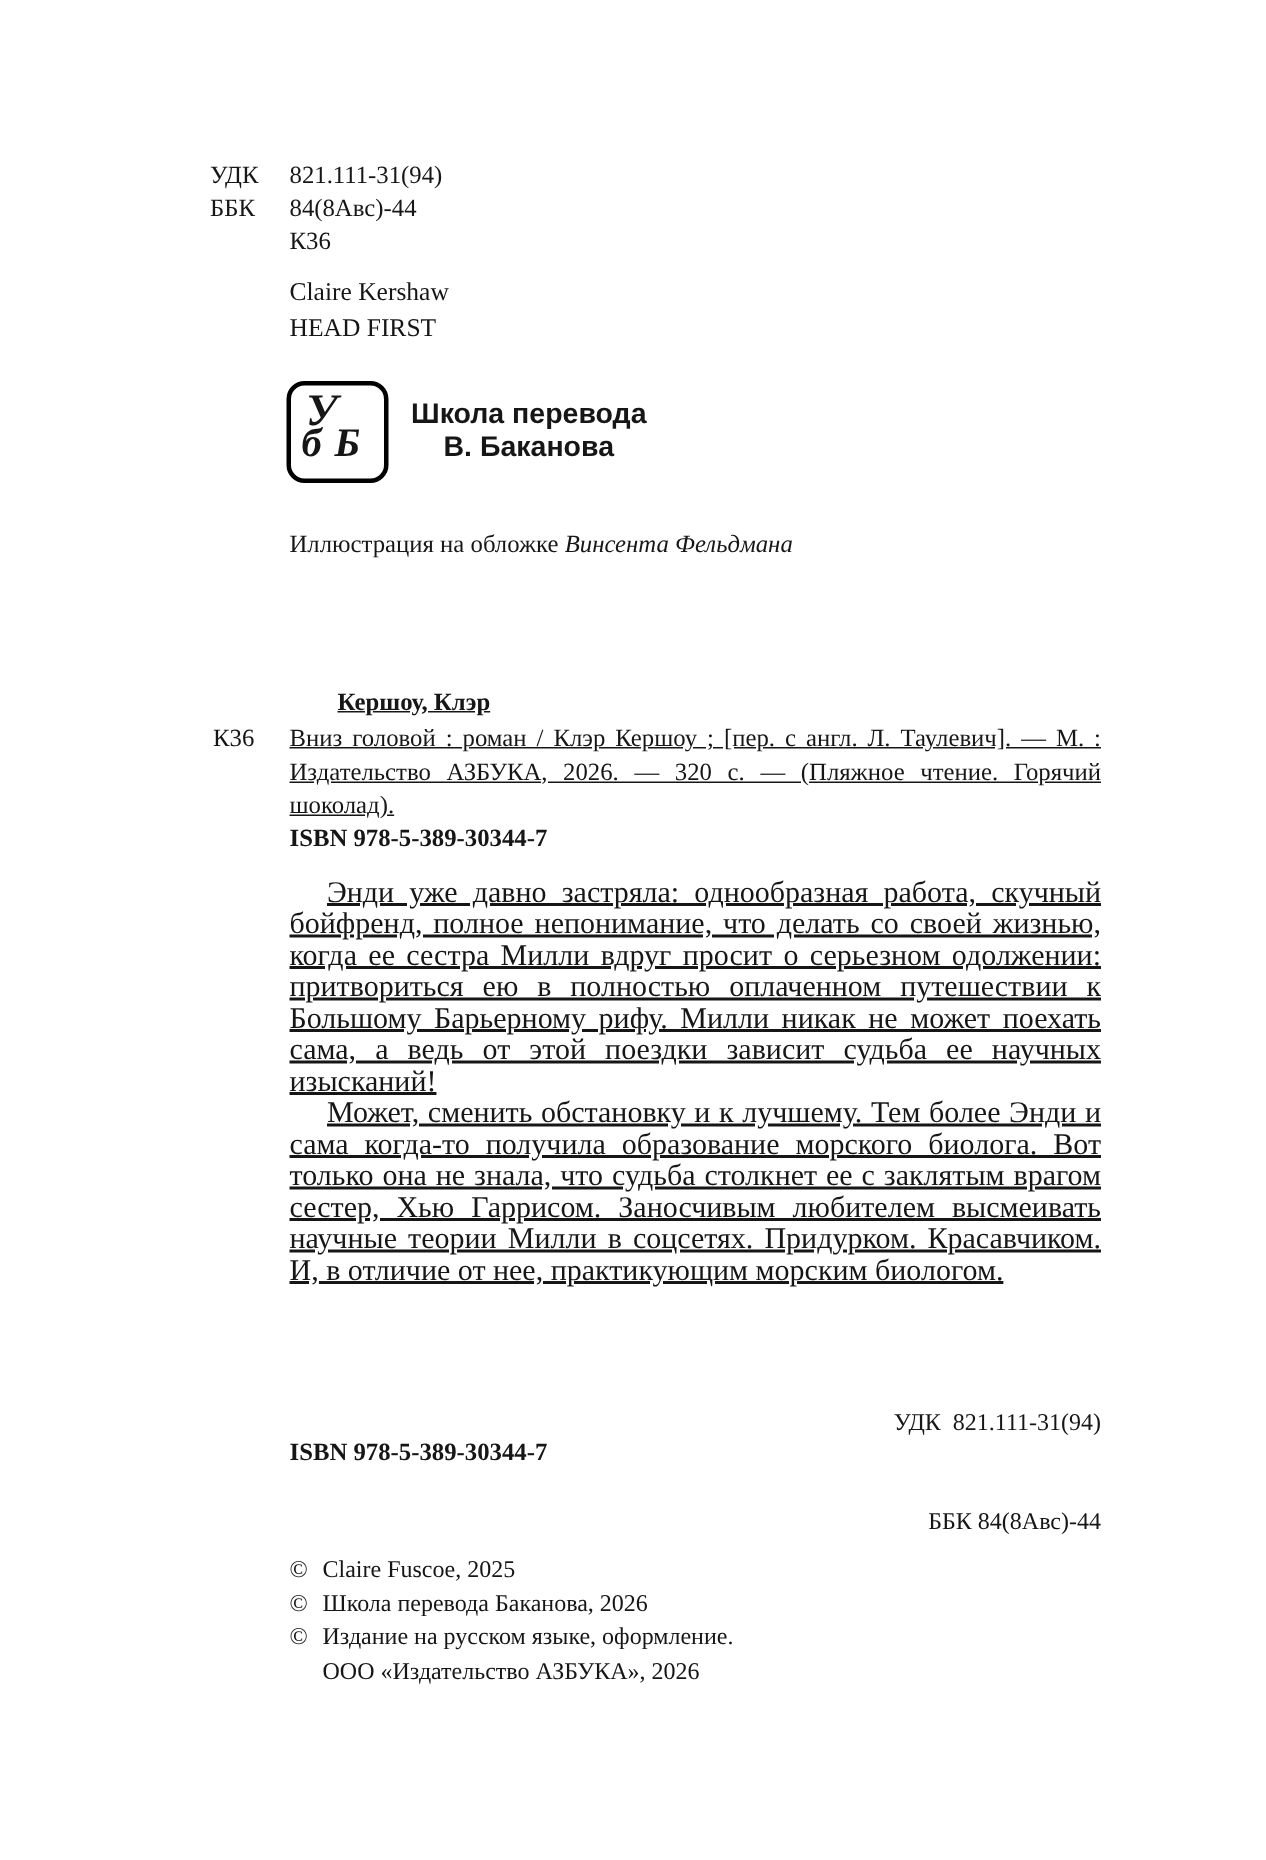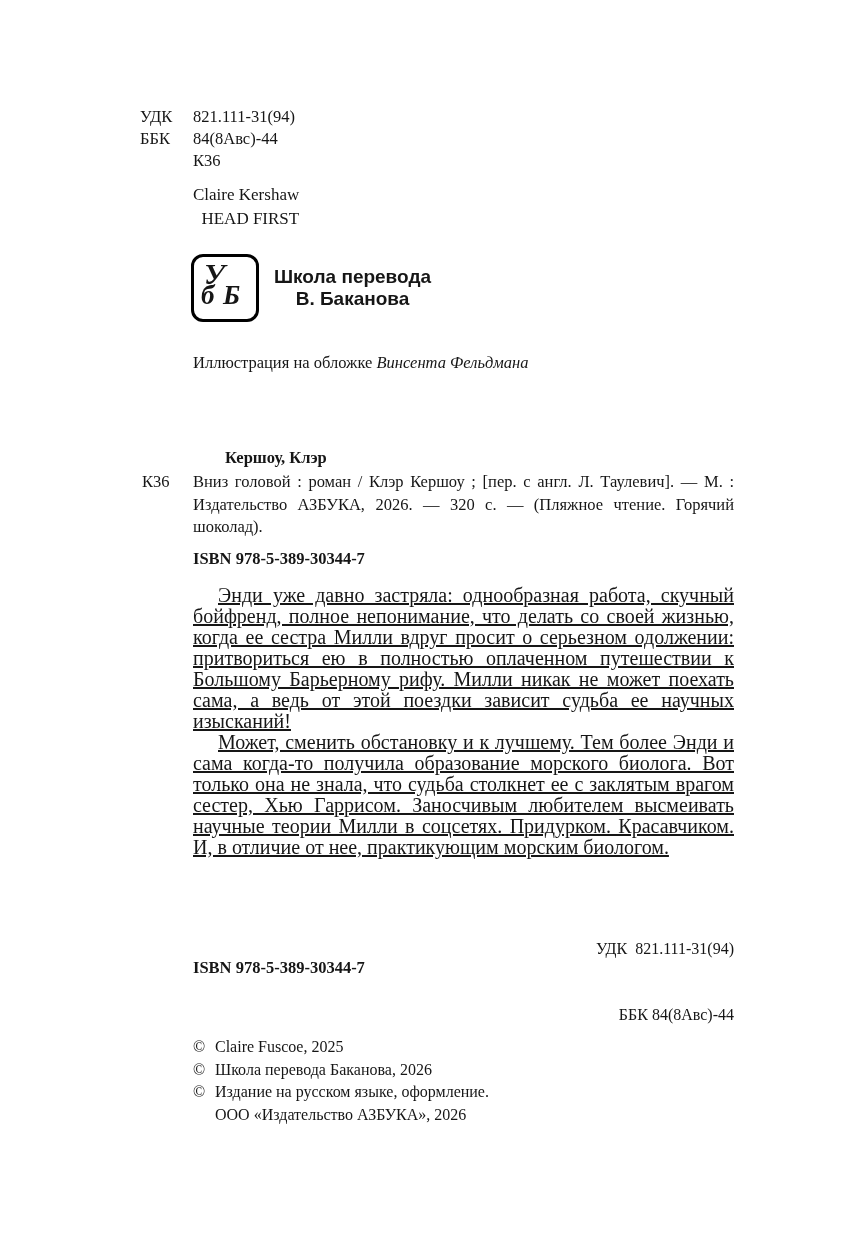--- a/index.html
+++ b/index.html
@@ -12,36 +12,36 @@
     font-family: "Liberation Serif", "DejaVu Serif", serif;
     overflow: hidden;
   }
 
   
   #codes-top { position: absolute; top: 106px; left: 140px; font-size: 16.5px; line-height: 22px; }
   .code-label { display: inline-block; width: 53px; }
   .k36-top { margin-left: 53px; }
 
   
-  #original { position: absolute; top: 183px; left: 193px; font-size: 17px; line-height: 24px; text-align: right; }
+  #original { position: absolute; top: 183px; left: 193px; font-size: 17px; line-height: 24px; }
 
   
   #logo-row { position: absolute; top: 254px; left: 191px; display: flex; align-items: center; gap: 15px; }
   .logo-box { width: 62px; height: 62px; border: 3px solid #000; border-radius: 12px; position: relative; flex: 0 0 auto; }
   .logo-box span { position: absolute; font-style: italic; font-weight: bold; font-family: "Liberation Serif", serif; }
   .m1 { left: 10px; top: 0px; font-size: 30px; }
   .m2 { left: 7px; top: 23px; font-size: 27px; }
   .m3 { left: 29px; top: 23px; font-size: 27px; }
   .logo-text { font-family: "Liberation Sans", "DejaVu Sans", sans-serif; font-weight: bold; font-size: 19px; line-height: 22px; text-align: center; }
 
   
   #credits { position: absolute; top: 351px; left: 193px; font-size: 16.5px; line-height: 24px; }
 
   
-  #cataloging { position: absolute; top: 448px; left: 0; width: 772px; font-size: 16.5px; }
+  #cataloging { position: absolute; top: 458px; left: 0; width: 772px; font-size: 16.5px; text-decoration: underline; }
   .author-heading { margin-left: 225px; font-weight: bold; margin-bottom: 3px; }
   .entry-wrap { position: relative; }
   .entry-k { position: absolute; left: 142px; top: 1px; }
   .entry-text { margin: 0 0 0 193px; width: 541px; text-align: justify; line-height: 22.5px; }
 
   #isbn-top { position: absolute; top: 549px; left: 193px; font-size: 16.5px; font-weight: bold; }
 
   
   #annotation { position: absolute; top: 585px; left: 193px; width: 541px; text-align: justify; font-size: 20px; line-height: 21px; text-decoration: underline; }
   #annotation p { margin: 0; text-indent: 25px; }

